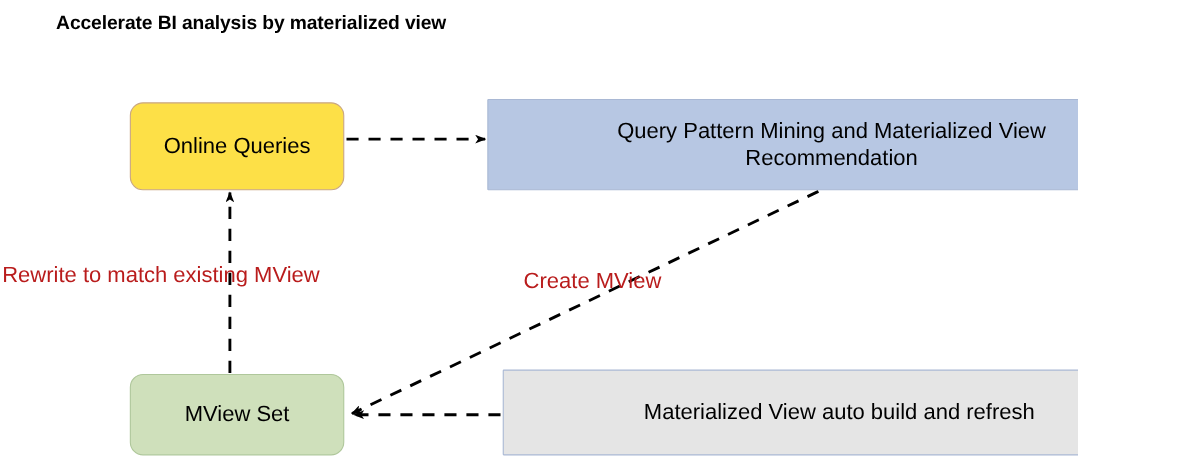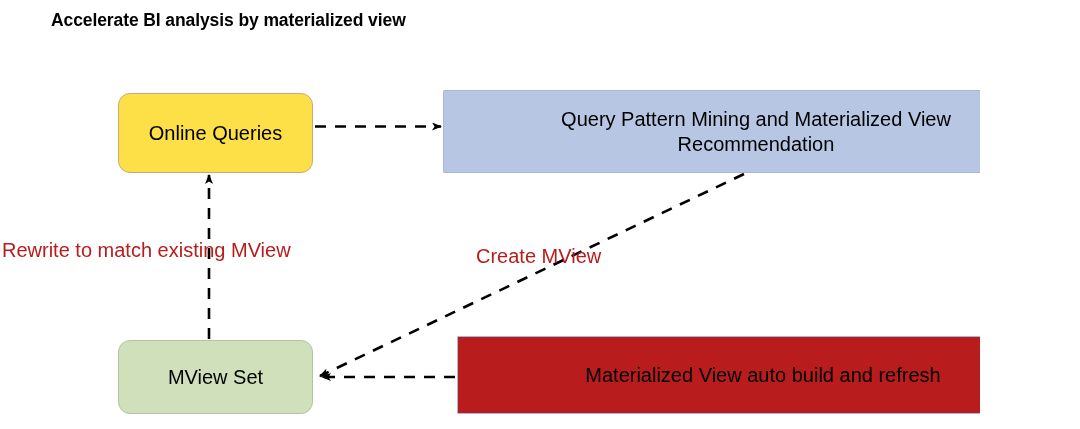--- a/index.html
+++ b/index.html
@@ -85,21 +85,21 @@
     border: 1px solid #AFC79B;
     border-radius: 12px;
     font-size: 20px;
   }
 
   #node-mv-auto-build {
     left: 457px;
     top: 336px;
     width: 612px;
     height: 78px;
-    background: #b91c1c;
+    background: #e5e5e5;
     border: 1px solid #A9B8D4;
     border-radius: 1px;
     font-size: 20px;
     padding: 0 20px;
   }
 
   .edge-label {
     position: absolute;
     color: #b91c1c;
     font-family: "Liberation Sans", sans-serif;

